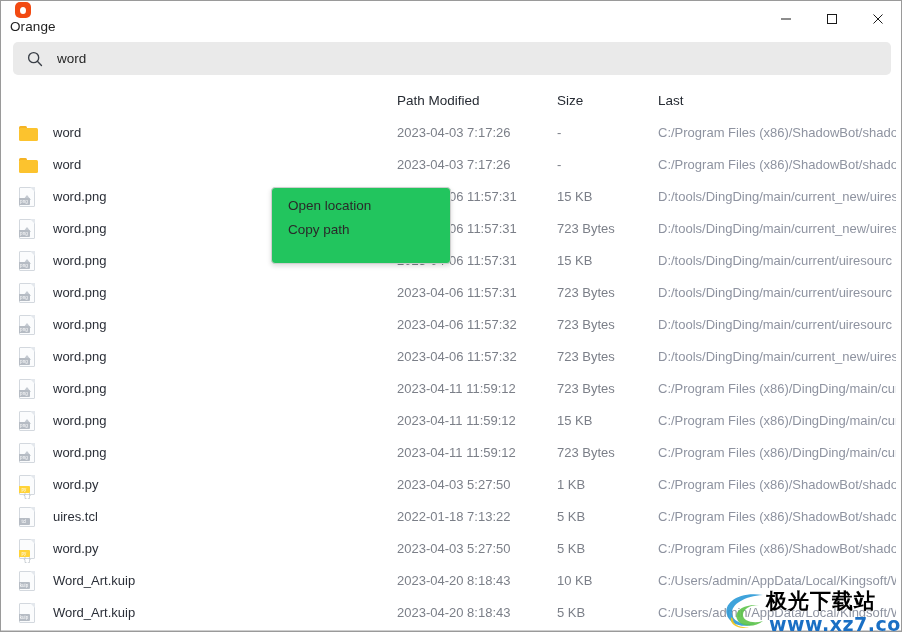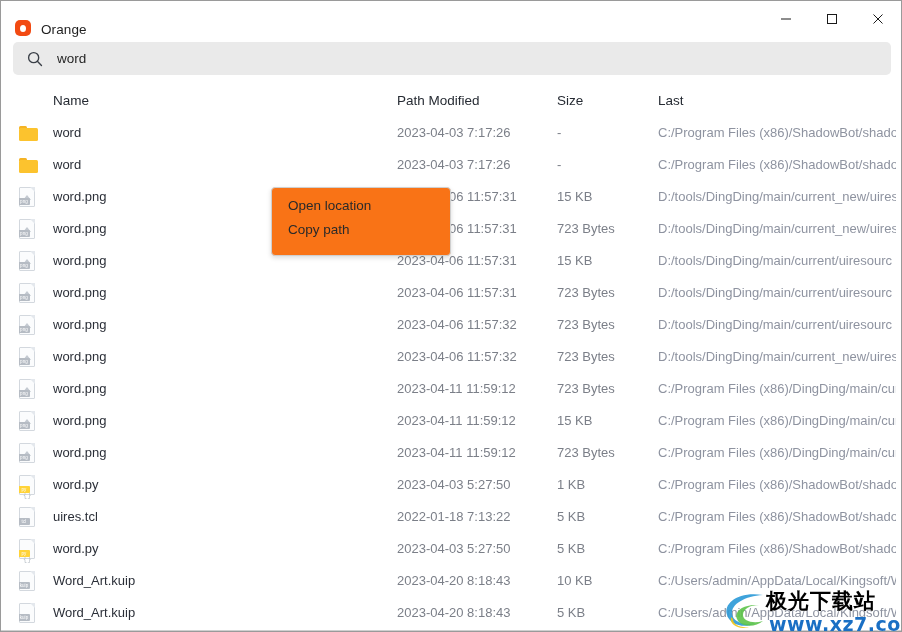--- a/index.html
+++ b/index.html
@@ -16,21 +16,21 @@
     background: #ffffff;
     border: 1px solid #9a9a9a;
     overflow: hidden;
   }
 
   
   #titlebar {
     position: absolute; left: 0; top: 0;
     width: 900px; height: 36px;
     background: #ffffff;
-    display: flex; align-items: flex-end;
+    display: flex; align-items: flex-start; flex-direction: column;
   }
   #logo-wrap {
     margin-left: 13px;
     width: 18px; height: 18px;
     display: flex; align-items: center; justify-content: center;
   }
   .logo-mark {
     width: 16px; height: 16px;
     border-radius: 5px;
     background: #f24a12;
@@ -177,22 +177,22 @@
   .doc .paren {
     position: absolute; left: 3px; top: 3px;
     font-size: 7px; color: #b9c0c8;
     font-family: "Liberation Mono", monospace;
   }
 
   
   #ctxmenu {
     position: absolute;
     left: 270px; top: 186px;
-    width: 180px; height: 69px;
-    background: #f97316;
+    width: 180px; height: 77px;
+    background: #22c55e;
     border: 1px solid #cfcfcf;
     border-radius: 4px;
     box-shadow: 0 2px 5px rgba(0,0,0,0.14);
     padding: 6px 0;
     z-index: 50;
   }
   .ctxitem {
     height: 24px; line-height: 24px;
     padding-left: 16px;
     font-size: 13.5px;
@@ -269,21 +269,20 @@
   <div id="searchbar">
     <svg id="search-icon" viewBox="0 0 20 20">
       <circle cx="8.5" cy="8.5" r="5.6" fill="none" stroke="#3a3f47" stroke-width="1.5"></circle>
       <line x1="12.6" y1="12.6" x2="17.2" y2="17.2" stroke="#3a3f47" stroke-width="1.5" stroke-linecap="round"></line>
     </svg>
     <input id="search-input" type="text" value="word" placeholder="Search" style="">
   </div>
 
   <div id="table">
     <div class="row header">
-      <div class="cell c-name">Name</div>
       <div class="cell c-date">Path Modified</div>
       <div class="cell c-size">Size</div>
       <div class="cell c-path">Last</div>
     </div>
     <div id="rows">
         <div class="row">
           <div class="cell c-icon">
             <span class="folder"></span>
           </div>
           <div class="cell c-name">word</div>

